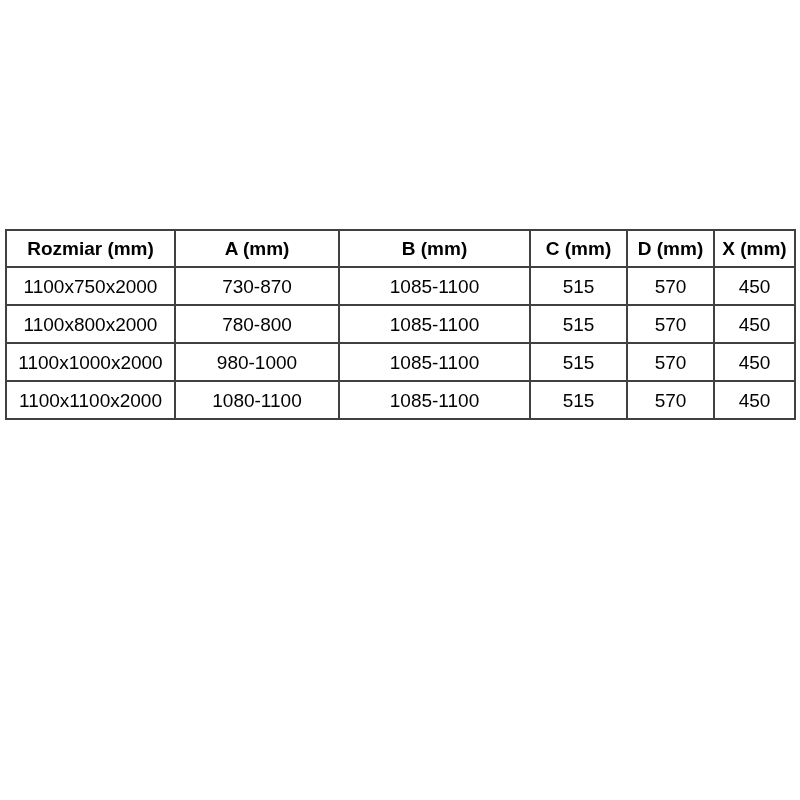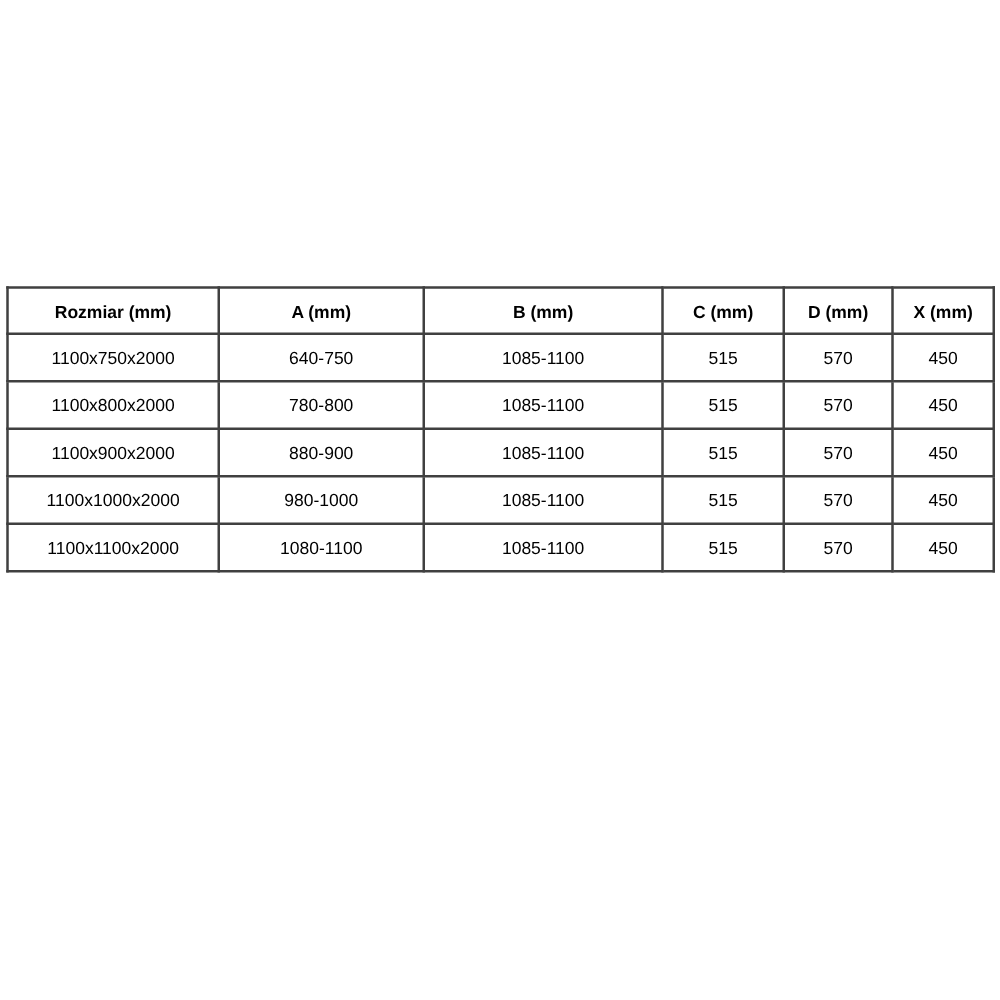--- a/index.html
+++ b/index.html
@@ -26,21 +26,21 @@
     width: 789px;
     table-layout: fixed;
     background: #ffffff;
   }
   table.spec-table th,
   table.spec-table td {
     border: 2px solid #404040;
     text-align: center;
     vertical-align: middle;
     padding: 0 4px;
-    font-size: 14px;
+    font-size: 19px;
     line-height: 1;
     white-space: nowrap;
     overflow: hidden;
   }
   table.spec-table thead tr {
     height: 37px;
   }
   table.spec-table tbody tr {
     height: 38px;
   }
@@ -70,37 +70,29 @@
         <th>A (mm)</th>
         <th>B (mm)</th>
         <th>C (mm)</th>
         <th>D (mm)</th>
         <th>X (mm)</th>
       </tr>
     </thead>
     <tbody>
       <tr>
         <td>1100x750x2000</td>
-        <td>640-750</td>
+        <td>730-870</td>
         <td>1085-1100</td>
         <td>515</td>
         <td>570</td>
         <td>450</td>
       </tr>
       <tr>
         <td>1100x800x2000</td>
         <td>780-800</td>
-        <td>1085-1100</td>
-        <td>515</td>
-        <td>570</td>
-        <td>450</td>
-      </tr>
-      <tr>
-        <td>1100x900x2000</td>
-        <td>880-900</td>
         <td>1085-1100</td>
         <td>515</td>
         <td>570</td>
         <td>450</td>
       </tr>
       <tr>
         <td>1100x1000x2000</td>
         <td>980-1000</td>
         <td>1085-1100</td>
         <td>515</td>

